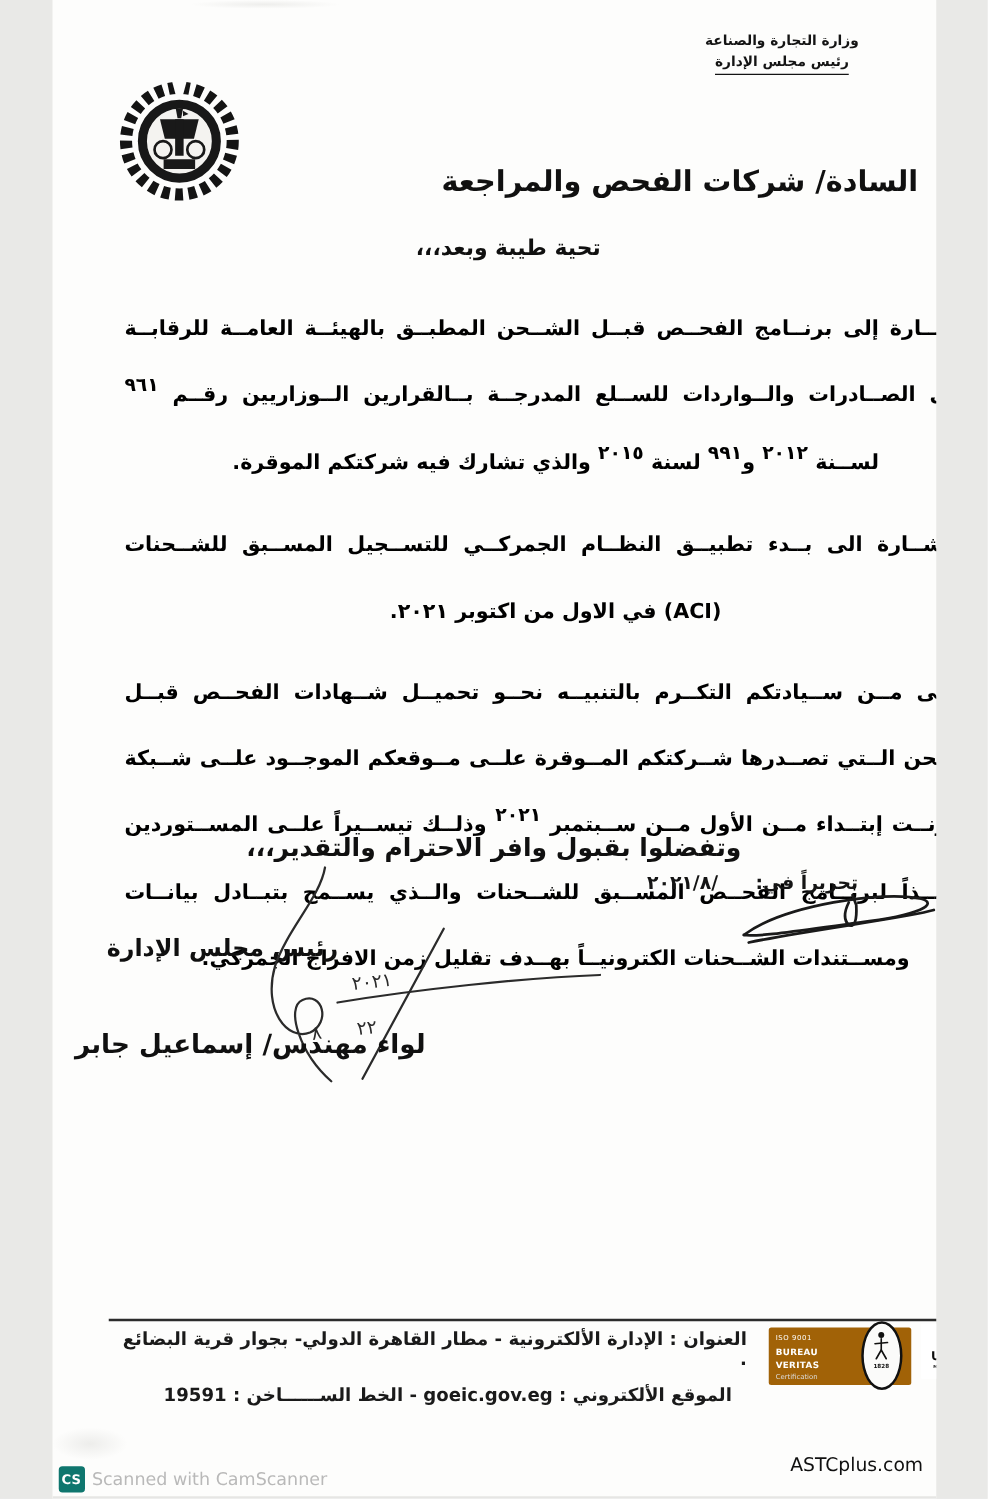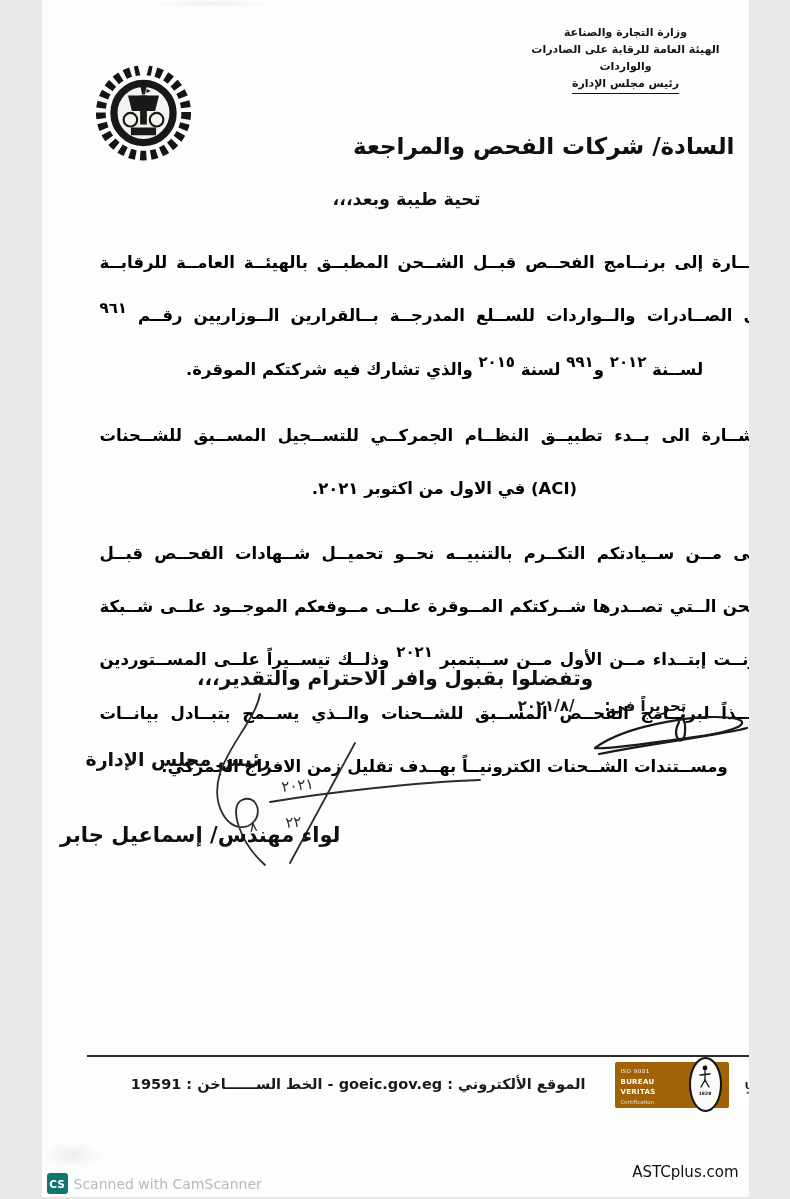--- a/index.html
+++ b/index.html
@@ -101,21 +101,20 @@
 </style>
 </head>
 <body>
 
 <div class="page">
 
   <div class="smudge-b"></div>
 
   <div class="header-text">
     <div>وزارة التجارة والصناعة</div>
-    <div>الهيئة العامة للرقابة على الصادرات والواردات</div>
     <div><span class="chairman-line">رئيس مجلس الإدارة</span></div>
   </div>
 
   <div class="emblem">
     <svg viewBox="0 0 100 104" width="97" height="102">
       <circle cx="50" cy="54" r="44" fill="none" stroke="#141414" stroke-width="10" stroke-dasharray="6.5 4.5"></circle>
       <polygon points="43,1 57,1 53,16 47,16" fill="#fdfdfc"></polygon>
       <circle cx="50" cy="54" r="30.5" fill="#f4f3f0" stroke="#181818" stroke-width="7.5"></circle>
       <g fill="#191919">
         <path d="M47,27 h6 l-1.5,8 h-3 Z"></path>
@@ -166,20 +165,21 @@
       <text x="80" y="144" transform="rotate(-9 80 144)">٨</text>
       <text x="116" y="140" transform="rotate(-6 116 140)">٢٢</text>
     </g>
   </svg>
 
   <div class="signatory">لواء مهندس/ إسماعيل جابر</div>
 
   <div class="footer-rule"></div>
 
   <div class="footer-text">
+    <p class="address-line">العنوان : الإدارة الألكترونية - مطار القاهرة الدولي- بجوار قرية البضائع .</p>
     <p class="website-line">الموقع الألكتروني : goeic.gov.eg - الخط الســــــاخن : 19591</p>
   </div>
 
   <div class="bv-logo">
     <div class="bv-col">
       <div class="bv-iso">ISO 9001</div>
       <div class="bv-name">BUREAU VERITAS</div>
       <div class="bv-sub">Certification</div>
     </div>
     <div class="bv-seal">

